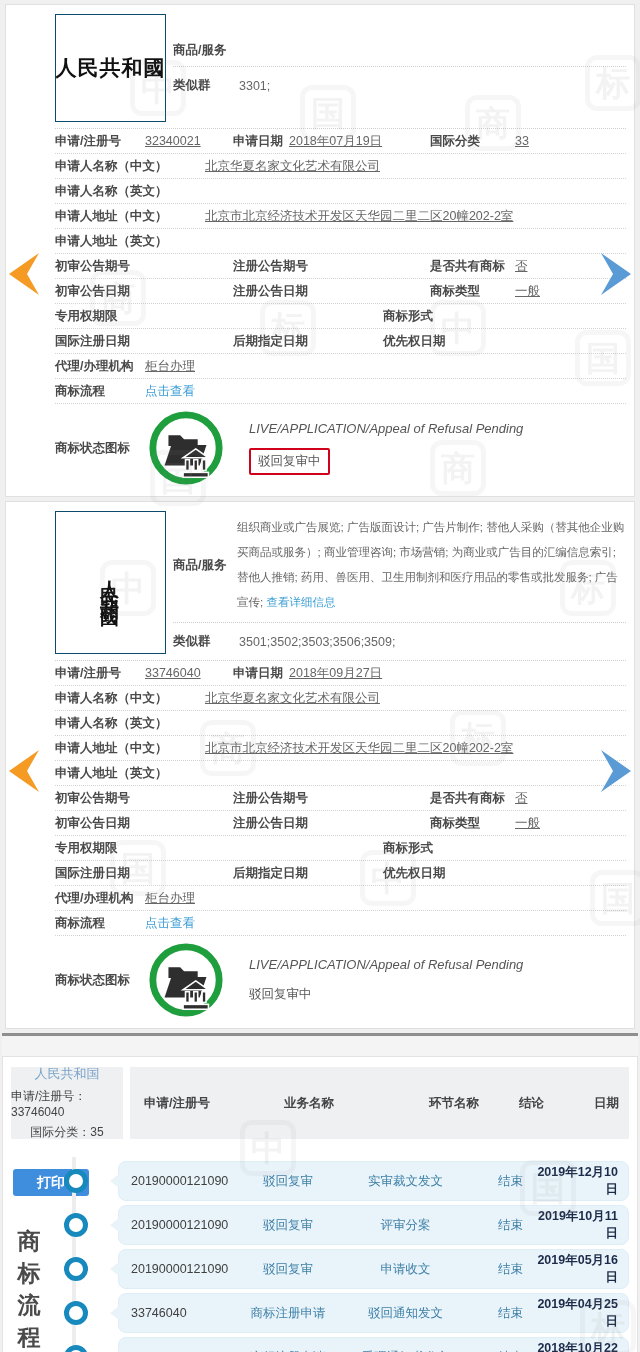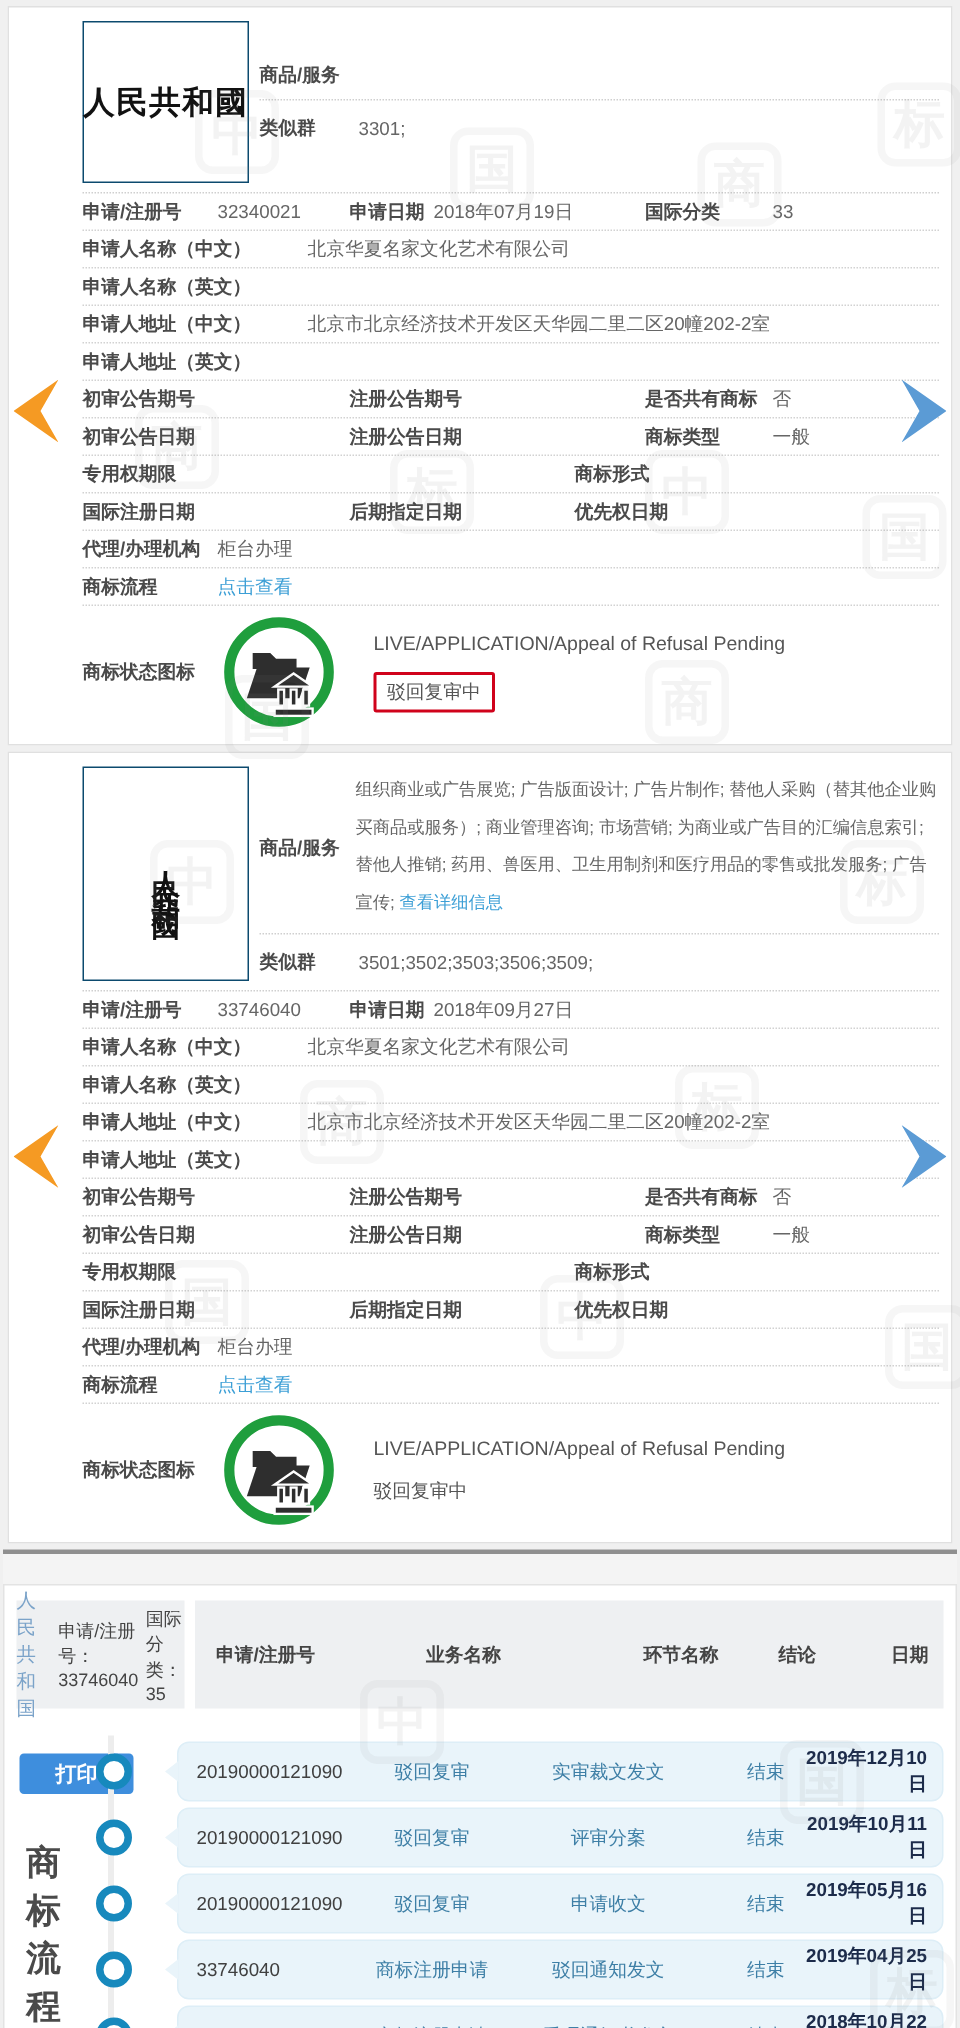--- a/index.html
+++ b/index.html
@@ -24,41 +24,41 @@
   .goods-label{width:64px;flex:none;font-weight:bold;color:#4a4a4a;font-size:12.5px;}
   .goods-text{flex:1;font-size:11.5px;line-height:25px;color:#666;}
   .dotsep{border-top:1px dotted #cfcfcf;margin:3px 0;}
   .group-row{display:flex;align-items:center;padding:7px 0 4px;}
   .group-val{font-size:12.5px;color:#666;margin-left:2px;}
 
   .frow{padding:4px 0;line-height:16px;border-bottom:1px dotted #d2d2d2;font-size:12.5px;white-space:nowrap;}
   .frow3{display:grid;grid-template-columns:178px 150px 1fr;}
   .lb{font-weight:bold;color:#4a4a4a;display:inline-block;vertical-align:top;}
   .w90{width:90px;} .w150{width:150px;} .w85{width:85px;margin-left:47px;} .mr{margin-right:6px;}
-  .val{color:#666;}
+  .val{color:#666;text-decoration:underline;}
   a.link{color:#3c9fd6;text-decoration:none;cursor:pointer;}
 
   .status-row{display:flex;align-items:center;padding:5px 0 9px;}
   .status-label{width:92px;flex:none;font-weight:bold;font-size:12.5px;color:#4a4a4a;}
   .status-texts{margin-left:24px;}
-  .status-en{font-size:13px;color:#555;margin-bottom:12px;}
+  .status-en{font-size:13px;color:#555;margin-bottom:12px;font-style:italic;}
   .status-cn{font-size:12.5px;color:#555;display:inline-block;}
   .status-cn.boxed{border:2px solid #d0021b;border-radius:2px;padding:3px 7px;}
 
   .nav{position:absolute;top:248px;width:30px;height:42px;z-index:2;cursor:pointer;}
   .nav.left{left:3px;background:#f59a23;clip-path:polygon(0 50%,100% 0,60% 50%,100% 100%);}
   .nav.right{right:3px;background:#5b9bd5;clip-path:polygon(100% 50%,0 0,40% 50%,0 100%);}
 
   
   .band{border-top:3px solid #8f8f8f;height:20px;background:#f4f4f4;margin:0 2px;}
 
   
   .panel{position:relative;height:360px;background:#fff;margin:0 2px;border:1px solid #e3e3e3;overflow:hidden;z-index:1;}
   .panel-head{position:absolute;left:8px;right:8px;top:10px;height:72px;display:flex;gap:7px;}
-  .tmbox{width:112px;flex:none;background:#eef0f2;display:flex;align-items:center;justify-content:center;gap:5px;}
+  .tmbox{width:112px;flex:none;background:#eef0f2;display:flex;flex-direction:column;align-items:center;justify-content:center;gap:5px;}
   .tmbox .tmname{color:#7ba3c9;font-size:13px;cursor:pointer;}
   .tmbox .tmline{color:#444;font-size:12px;}
   .thead{flex:1;background:#eef0f2;display:grid;grid-template-columns:100px 90px 145px 65px 1fr;align-items:center;padding:0 10px 0 14px;font-weight:bold;font-size:12.5px;color:#444;}
   .thead .c{text-align:right;} .thead .l{text-align:left;}
   .print-btn{position:absolute;left:10px;top:112px;width:76px;height:27px;background:#3e8edd;color:#fff;border:none;border-radius:3px;font-size:14px;font-weight:bold;font-family:inherit;cursor:pointer;}
   .tline{position:absolute;left:69px;top:100px;bottom:0;width:4px;background:#ededed;}
   .side{position:absolute;left:14px;top:168px;width:24px;font-size:23px;font-weight:bold;color:#4a4a4a;line-height:32px;word-break:break-all;text-align:center;}
   .rows{position:absolute;left:115px;right:8px;top:104px;}
   .bubble{position:relative;background:#e9f4fa;border:1px solid #ddeef7;border-radius:8px;height:38px;margin-bottom:4px;
     display:grid;grid-template-columns:105px 90px 145px 65px 1fr;align-items:center;padding:0 10px 0 12px;font-size:12.5px;color:#3e7fa6;}

